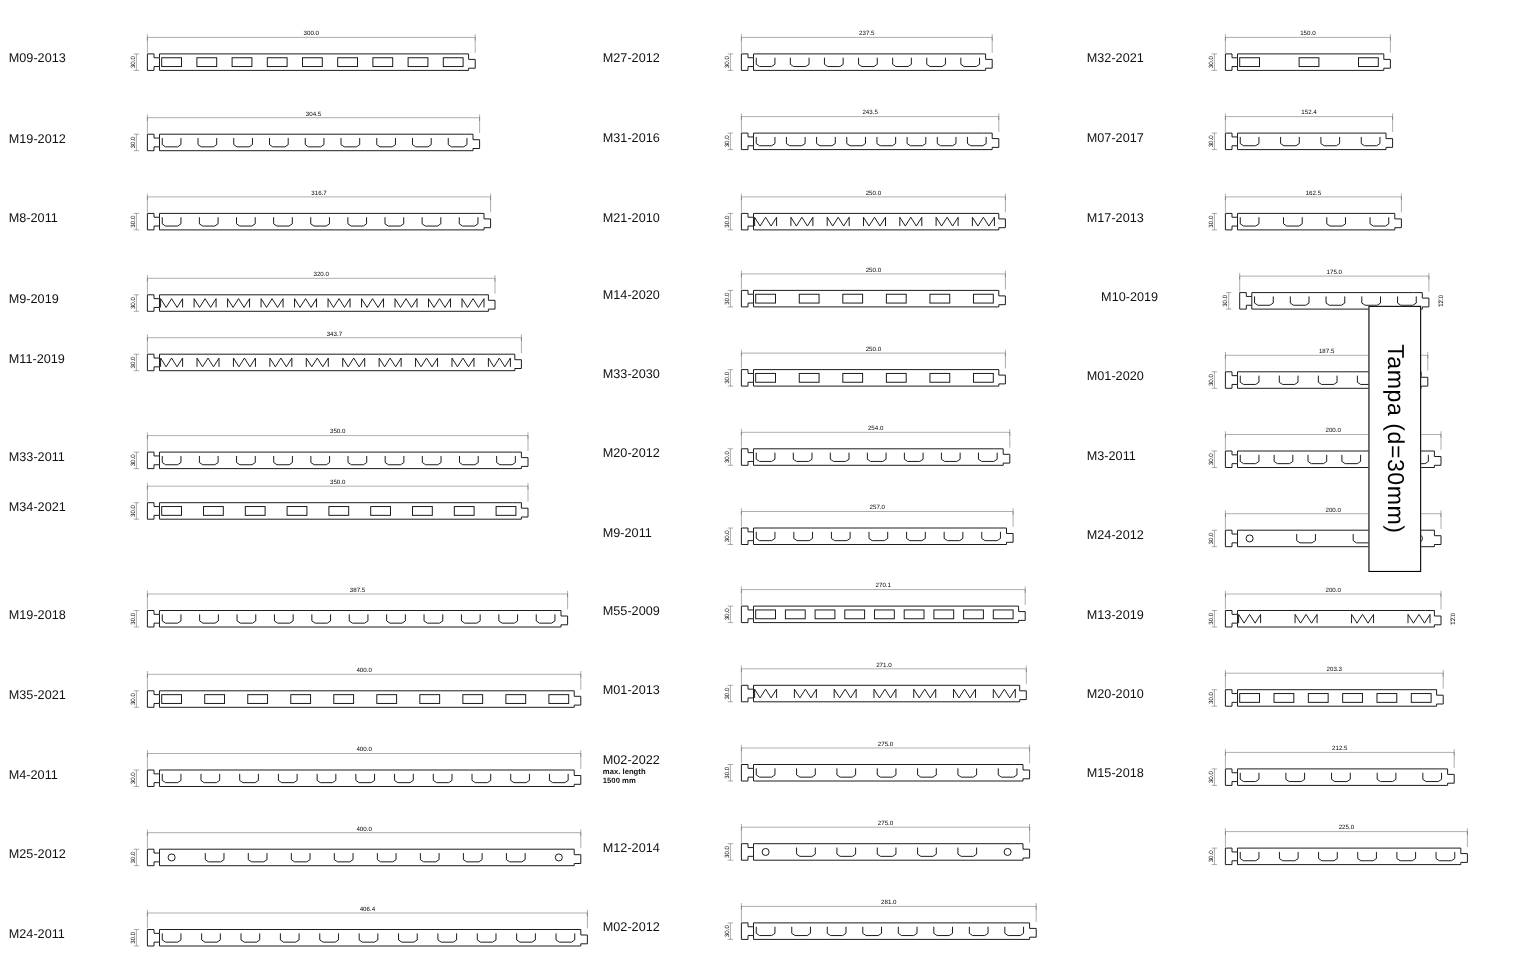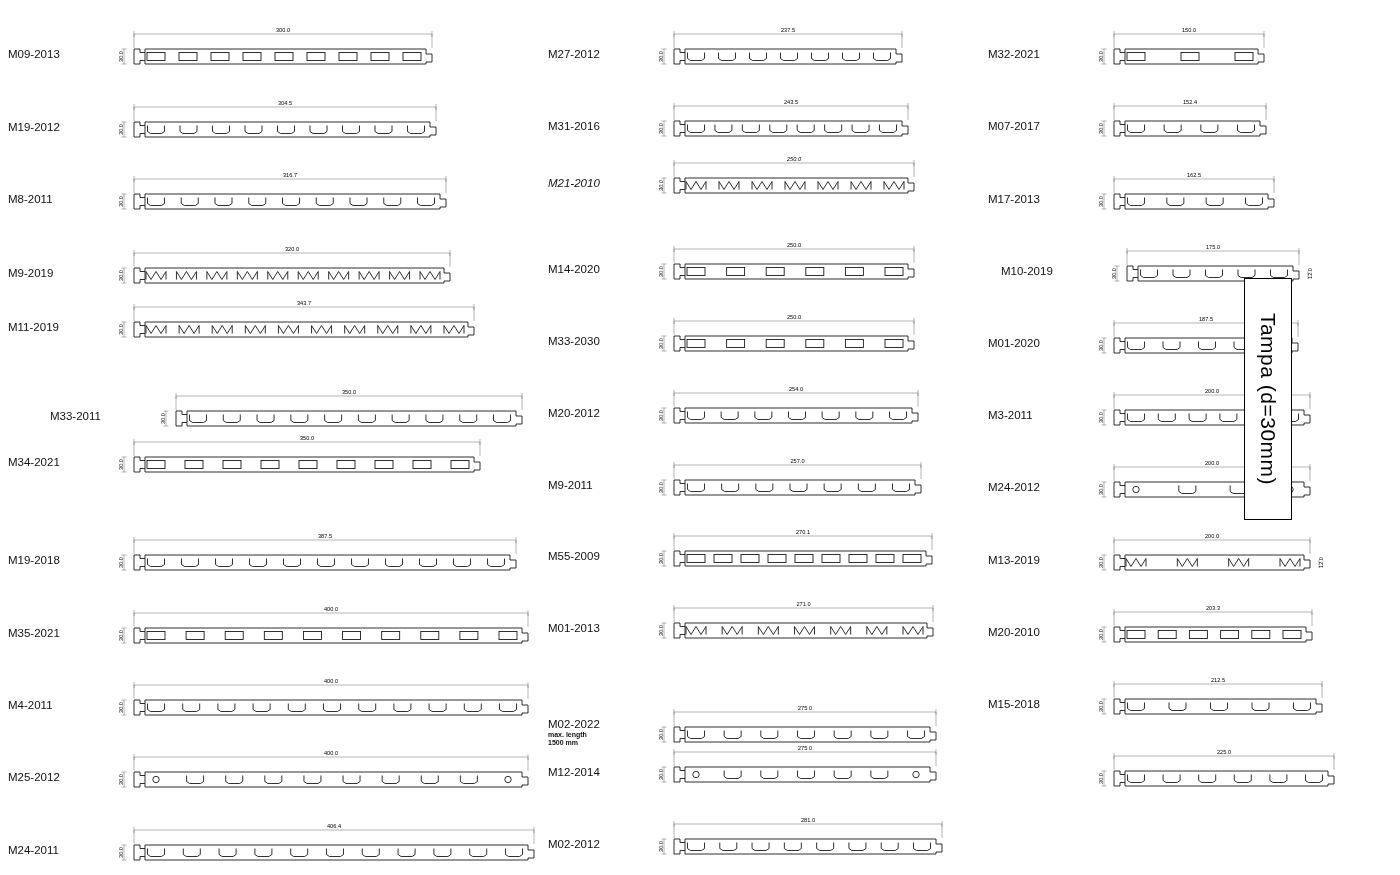--- a/index.html
+++ b/index.html
@@ -337,21 +337,21 @@
             <line x1="285.7777777777778" y1="34.5" x2="285.7777777777778" y2="42.5" class="pline"></line>
             <polyline points="298.8888888888889,34.5 303.8888888888889,42.5 308.8888888888889,34.5 313.8888888888889,42.5 318.8888888888889,34.5" class="pline"></polyline>
             <line x1="298.8888888888889" y1="34.5" x2="298.8888888888889" y2="42.5" class="pline"></line>
             <line x1="318.8888888888889" y1="34.5" x2="318.8888888888889" y2="42.5" class="pline"></line>
             <polyline points="332,34.5 337,42.5 342,34.5 347,42.5 352,34.5" class="pline"></polyline>
             <line x1="332" y1="34.5" x2="332" y2="42.5" class="pline"></line>
             <line x1="352" y1="34.5" x2="352" y2="42.5" class="pline"></line>
           </svg>
         </div>
       </div>
-      <div class="row" style="top: 379.8px; margin-left: 42px;">
+      <div class="row" style="top: 379.8px;">
         <div class="code">M33-2011</div>
         <div class="profile-wrap">
           <svg width="430" height="72" viewBox="0 0 430 72">
             <line x1="22" y1="16" x2="368" y2="16" class="thin"></line>
             <line x1="22" y1="13" x2="22" y2="19" class="thin"></line>
             <line x1="368" y1="13" x2="368" y2="19" class="thin"></line>
             <line x1="22" y1="16" x2="22" y2="30" class="thin"></line>
             <line x1="368" y1="16" x2="368" y2="30" class="thin"></line>
             <text x="195" y="14" text-anchor="middle" class="dimlabel">350.0</text>
             <line x1="12" y1="31" x2="12" y2="46" class="thin"></line>
@@ -661,21 +661,21 @@
             <path d="M 62.92857142857143 34.5 L 62.92857142857143 40.5 L 65.92857142857143 42.5 L 76.92857142857143 42.5 L 79.92857142857143 40.5 L 79.92857142857143 34.5" class="pline"></path>
             <path d="M 90.35714285714286 34.5 L 90.35714285714286 40.5 L 93.35714285714286 42.5 L 104.35714285714286 42.5 L 107.35714285714286 40.5 L 107.35714285714286 34.5" class="pline"></path>
             <path d="M 117.78571428571428 34.5 L 117.78571428571428 40.5 L 120.78571428571428 42.5 L 131.78571428571428 42.5 L 134.78571428571428 40.5 L 134.78571428571428 34.5" class="pline"></path>
             <path d="M 145.21428571428572 34.5 L 145.21428571428572 40.5 L 148.21428571428572 42.5 L 159.21428571428572 42.5 L 162.21428571428572 40.5 L 162.21428571428572 34.5" class="pline"></path>
             <path d="M 172.64285714285714 34.5 L 172.64285714285714 40.5 L 175.64285714285714 42.5 L 186.64285714285714 42.5 L 189.64285714285714 40.5 L 189.64285714285714 34.5" class="pline"></path>
             <path d="M 200.07142857142856 34.5 L 200.07142857142856 40.5 L 203.07142857142856 42.5 L 214.07142857142856 42.5 L 217.07142857142856 40.5 L 217.07142857142856 34.5" class="pline"></path>
             <path d="M 227.5 34.5 L 227.5 40.5 L 230.5 42.5 L 241.5 42.5 L 244.5 40.5 L 244.5 34.5" class="pline"></path>
           </svg>
         </div>
       </div>
-      <div class="row" style="top: 147px; font-style: italic;">
+      <div class="row" style="top: 163px;">
         <div class="code">M21-2010</div>
         <div class="profile-wrap">
           <svg width="430" height="72" viewBox="0 0 430 72">
             <line x1="22" y1="16" x2="262" y2="16" class="thin"></line>
             <line x1="22" y1="13" x2="22" y2="19" class="thin"></line>
             <line x1="262" y1="13" x2="262" y2="19" class="thin"></line>
             <line x1="22" y1="16" x2="22" y2="30" class="thin"></line>
             <line x1="262" y1="16" x2="262" y2="30" class="thin"></line>
             <text x="142" y="14" text-anchor="middle" class="dimlabel">250.0</text>
             <line x1="12" y1="31" x2="12" y2="46" class="thin"></line>
@@ -899,21 +899,21 @@
             <line x1="198.66666666666666" y1="34.5" x2="198.66666666666666" y2="42.5" class="pline"></line>
             <polyline points="214.83333333333331,34.5 219.83333333333331,42.5 224.83333333333331,34.5 229.83333333333331,42.5 234.83333333333331,34.5" class="pline"></polyline>
             <line x1="214.83333333333331" y1="34.5" x2="214.83333333333331" y2="42.5" class="pline"></line>
             <line x1="234.83333333333331" y1="34.5" x2="234.83333333333331" y2="42.5" class="pline"></line>
             <polyline points="251,34.5 256,42.5 261,34.5 266,42.5 271,34.5" class="pline"></polyline>
             <line x1="251" y1="34.5" x2="251" y2="42.5" class="pline"></line>
             <line x1="271" y1="34.5" x2="271" y2="42.5" class="pline"></line>
           </svg>
         </div>
       </div>
-      <div class="row" style="top: 696px;">
+      <div class="row" style="top: 664px;">
         <div class="code">M02-2022<span class="sub">max. length
 1500 mm</span></div>
         <div class="profile-wrap">
           <svg width="430" height="72" viewBox="0 0 430 72">
             <line x1="22" y1="16" x2="284" y2="16" class="thin"></line>
             <line x1="22" y1="13" x2="22" y2="19" class="thin"></line>
             <line x1="284" y1="13" x2="284" y2="19" class="thin"></line>
             <line x1="22" y1="16" x2="22" y2="30" class="thin"></line>
             <line x1="284" y1="16" x2="284" y2="30" class="thin"></line>
             <text x="153" y="14" text-anchor="middle" class="dimlabel">275.0</text>

